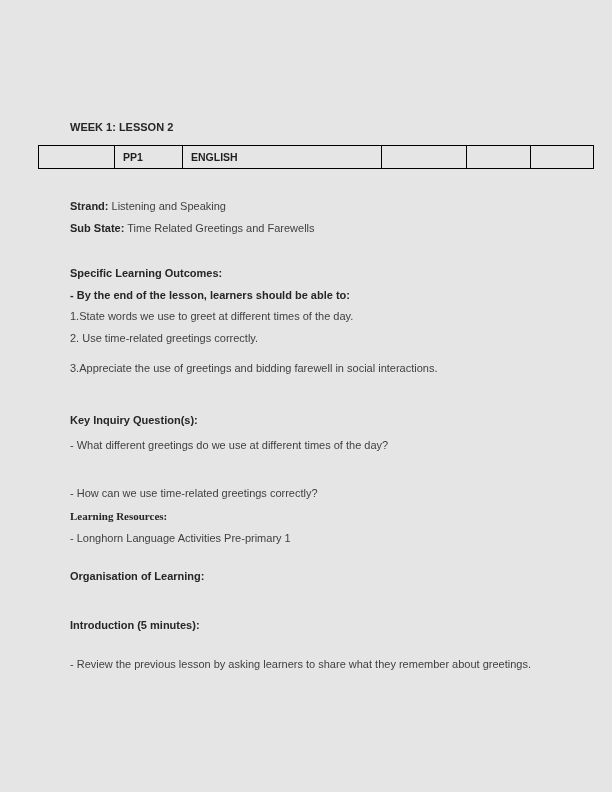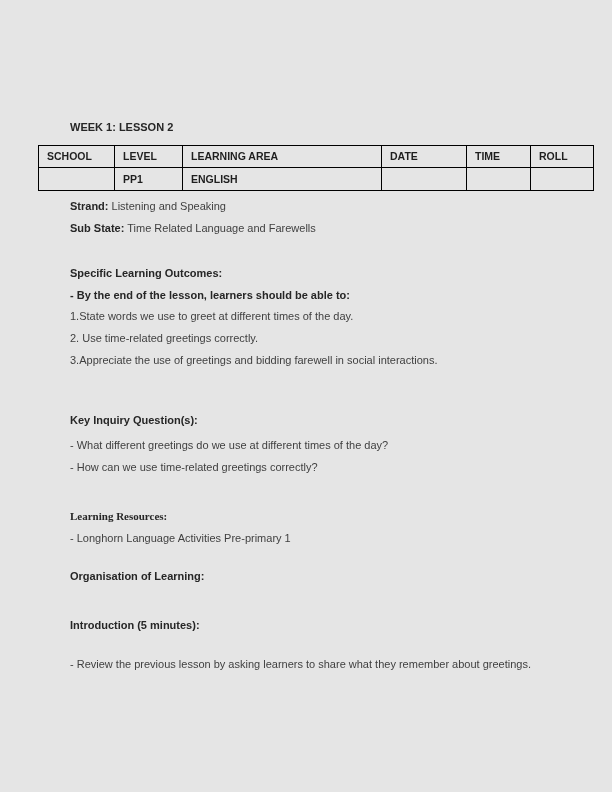--- a/index.html
+++ b/index.html
@@ -31,24 +31,24 @@
     font-weight: bold;
     color: #262626;
   }
   .doc-heading { top: 119px; }
   .p-strand    { top: 198px; }
   .p-substrand { top: 220px; }
   .p-slo-h     { top: 265px; }
   .p-slo-intro { top: 287px; }
   .p-slo-1     { top: 308px; }
   .p-slo-2     { top: 330px; }
-  .p-slo-3     { top: 352px; }
+  .p-slo-3     { top: 360px; }
   .p-kiq-h     { top: 412px; }
   .p-kiq-1     { top: 437px; }
-  .p-kiq-2     { top: 459px; }
+  .p-kiq-2     { top: 485px; }
   .p-lr-h      { top: 508px; font-family: Liberation Serif, serif; }
   .p-lr-1      { top: 530px; }
   .p-ool-h     { top: 568px; }
   .p-intro-h   { top: 617px; }
   .p-intro-1   { top: 656px; }
   .p-intro-2   { top: 660px; }
   table.info {
     position: absolute;
     left: 38px;
     top: 145px;
@@ -76,47 +76,39 @@
 </style>
 </head>
 <body>
 
 <div class="page">
 
   <div class="line doc-heading b">WEEK 1: LESSON 2</div>
 
   <table class="info">
     <tbody>
-        <tr class="hdr">
-      <td class="col-school">SCHOOL</td>
-      <td class="col-level">LEVEL</td>
-      <td class="col-area">LEARNING AREA</td>
-      <td class="col-date">DATE</td>
-      <td class="col-time">TIME</td>
-      <td class="col-roll">ROLL</td>
-    </tr>
     <tr class="val">
       <td class="col-school"></td>
       <td class="col-level">PP1</td>
       <td class="col-area">ENGLISH</td>
       <td class="col-date"></td>
       <td class="col-time"></td>
       <td class="col-roll"></td>
     </tr>
   </tbody>
     </table>
 
   <div class="line p-strand">
     <span class="b">Strand:</span>
     <span>Listening and Speaking</span>
   </div>
 
   <div class="line p-substrand">
     <span class="b">Sub State:</span>
-    <span>Time Related Language and Farewells</span>
+    <span>Time Related Greetings and Farewells</span>
   </div>
 
   <div class="line p-slo-intro b">- By the end of the lesson, learners should be able to:</div>
 
   <div class="line p-slo-h b">Specific Learning Outcomes:</div>
 
   <div class="line p-slo-1">1.State words we use to greet at different times of the day.</div>
 
   <div class="line p-slo-2">2. Use time-related greetings correctly.</div>
 

